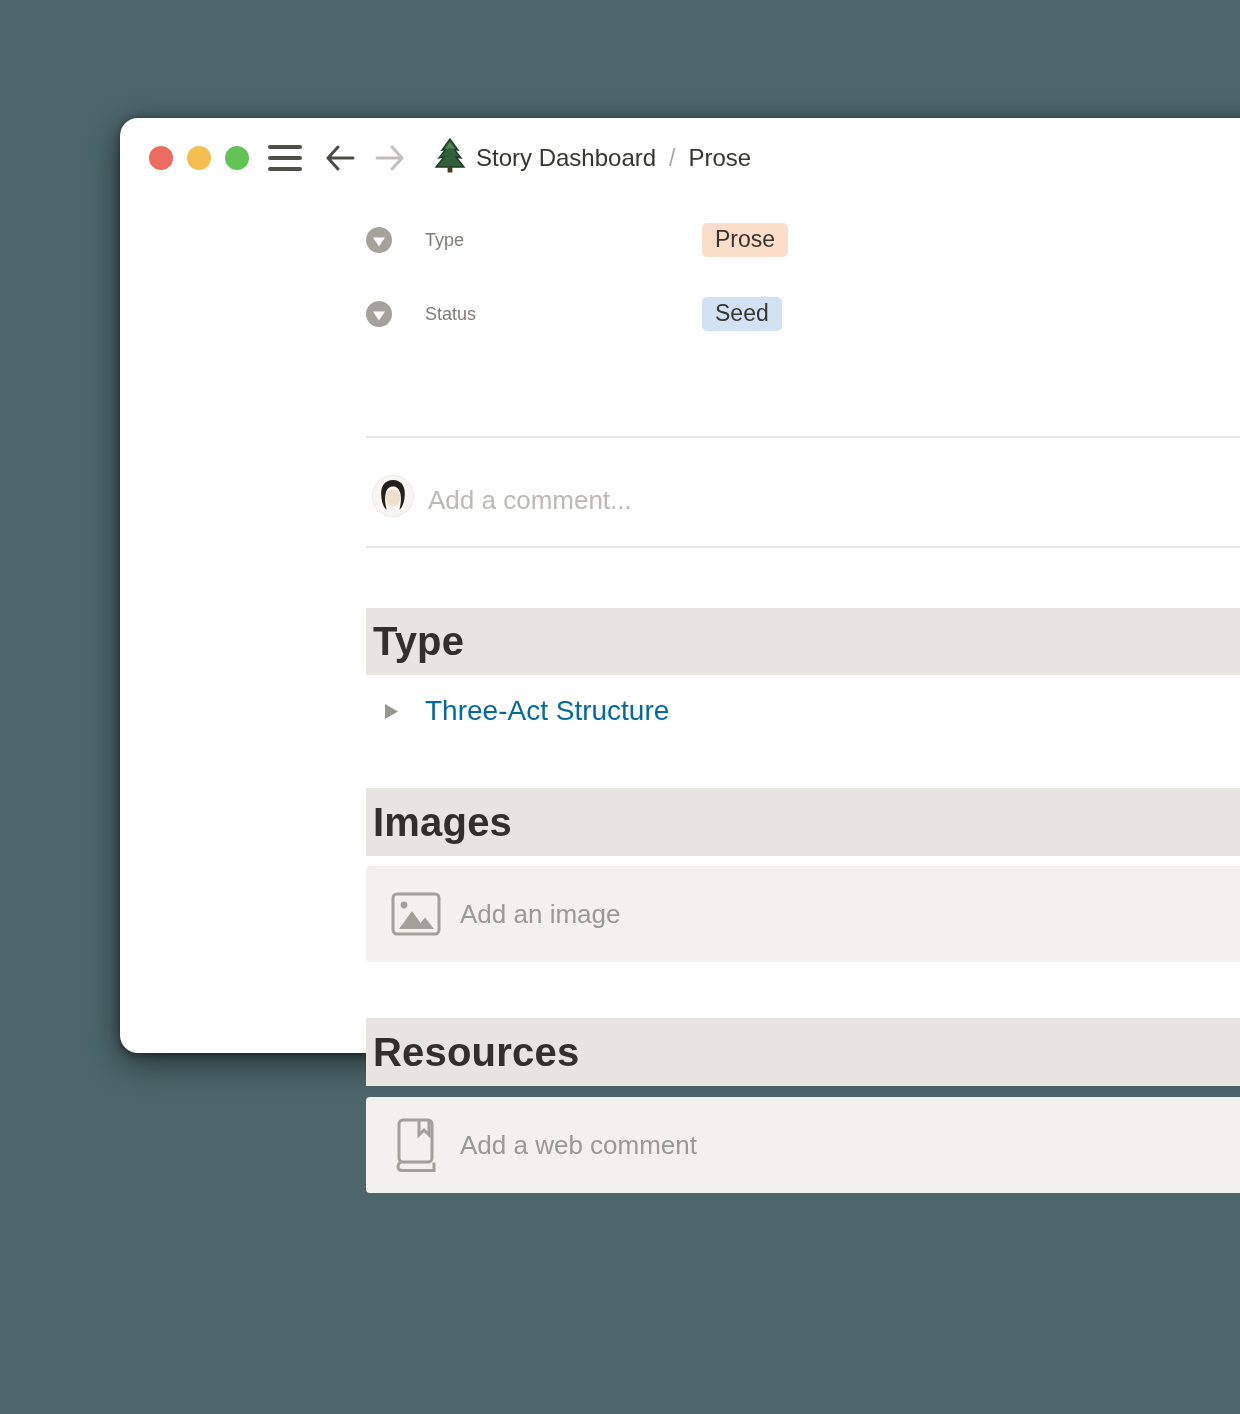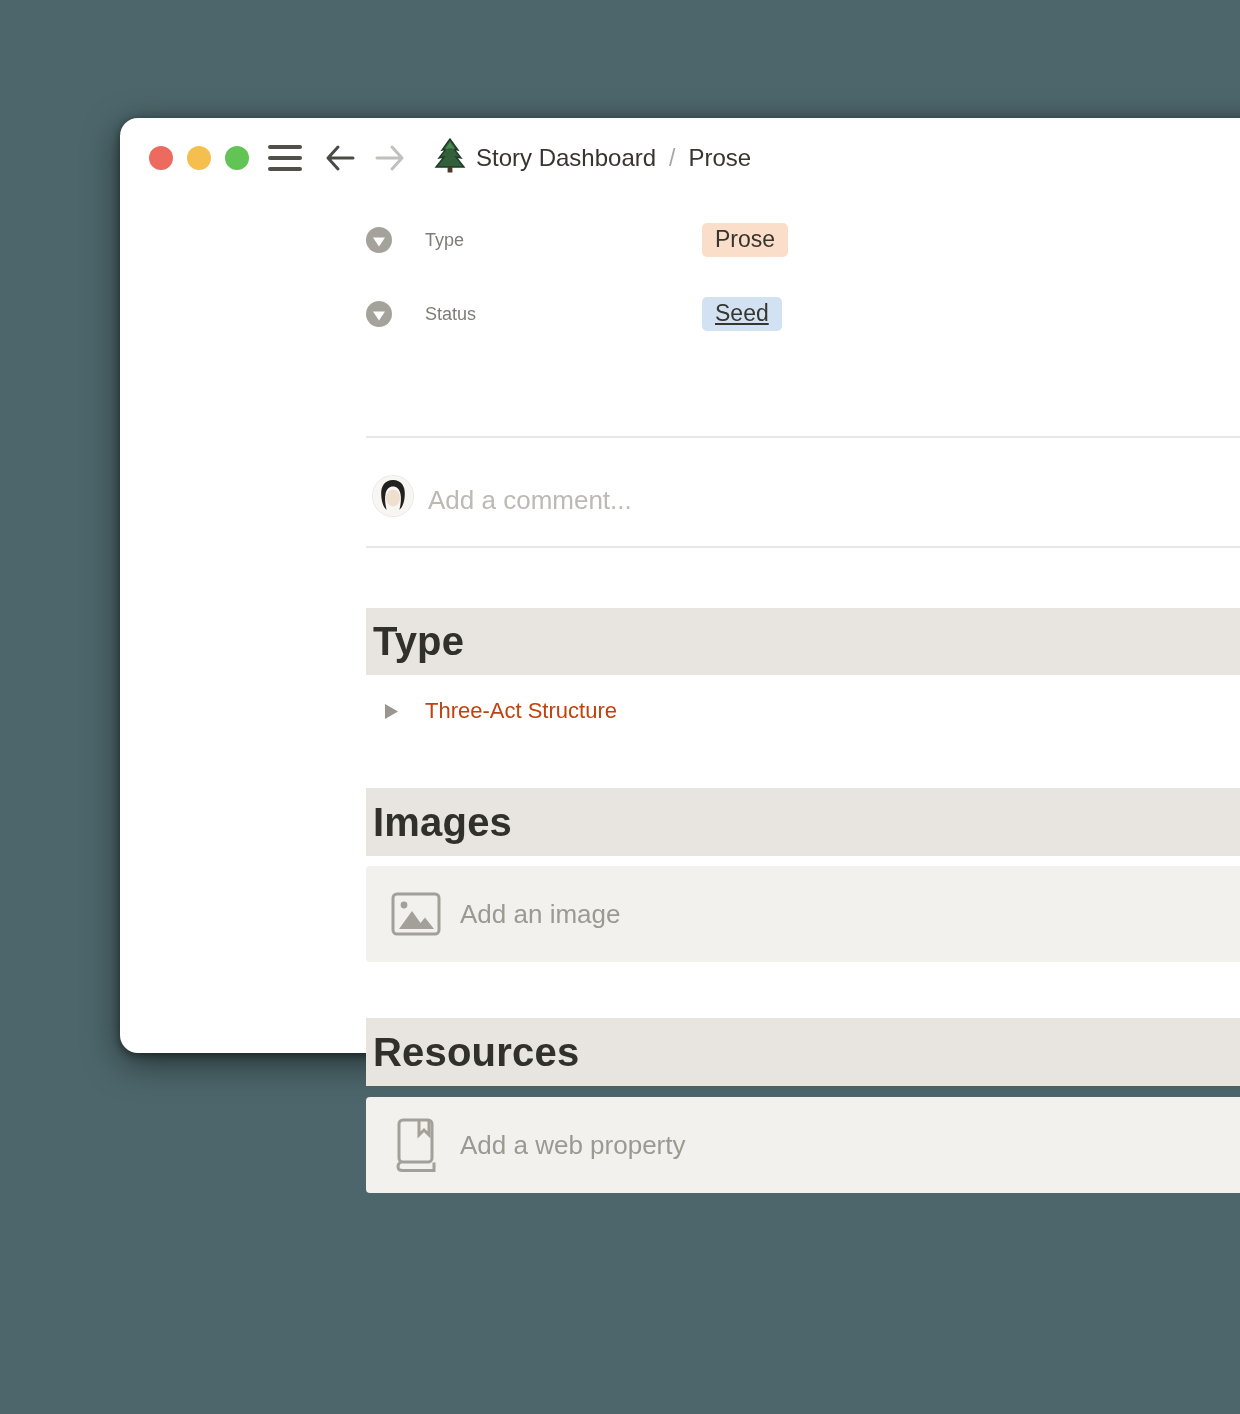--- a/index.html
+++ b/index.html
@@ -36,42 +36,42 @@
   .prop-row{position:absolute;left:246px;right:20px;height:54px;display:flex;align-items:center;}
   .row-type{top:95px;} .row-status{top:169px;} .row-addprop{top:245px;}
   .select-icon{width:26px;height:26px;border-radius:50%;background:#A5A29C;position:relative;flex:0 0 26px;}
   .select-icon i{position:absolute;left:50%;top:56%;transform:translate(-50%,-50%);
     width:0;height:0;border-left:6px solid transparent;border-right:6px solid transparent;border-top:9px solid #fff;}
   .prop-label{margin-left:33px;font-size:18px;color:#807D77;}
   .prop-value{position:absolute;left:336px;}
   .badge{display:inline-block;font-size:23px;color:var(--badge-text);
     padding:4px 13px 5px;border-radius:5px;line-height:1.1;}
   .badge-orange{background:var(--badge-orange-bg);}
-  .badge-blue{background:var(--badge-blue-bg);text-decoration:underline;}
+  .badge-blue{background:var(--badge-blue-bg);}
   .addprop-plus{flex:0 0 26px;}
   .addprop-label{margin-left:33px;font-size:25px;color:#9C9A95;}
   .divider{position:absolute;left:246px;right:0;height:0;border-top:2px solid var(--divider);}
   .divider-1{top:318px;} .divider-2{top:428px;}
   
   .comment-row{position:absolute;left:246px;right:20px;top:356px;height:42px;display:flex;align-items:flex-end;}
   .avatar{width:40px;height:40px;margin-left:7px;border-radius:50%;overflow:hidden;flex:0 0 40px;
     box-shadow:0 0 0 1px #E8E7E4;}
   .comment-input{margin-left:15px;flex:1;border:none;outline:none;background:transparent;
     font-family:inherit;font-size:26px;color:#6b6965;padding:0;}
   .comment-input::placeholder{color:#BCBAB5;opacity:1;}
   
   .band{position:absolute;left:246px;right:0;height:68px;background:var(--heading-band-bg);
     display:flex;align-items:center;}
   .band h2{margin:0;padding-left:7px;font-size:40px;font-weight:700;color:#32302A;letter-spacing:.2px;}
   .band-story{top:490px;height:67px;}
   .band-images{top:670px;}
   .band-resources{top:900px;}
   .toggle-row{position:absolute;left:246px;right:20px;top:572px;height:42px;display:flex;align-items:center;}
   .toggle-caret{width:24px;height:24px;margin-left:13px;display:flex;align-items:center;justify-content:center;flex:0 0 24px;}
-  .toggle-label{margin-left:22px;font-size:22px;color:#c2410c;}
+  .toggle-label{margin-left:22px;font-size:28px;color:#0369a1;}
   .ph-block{position:absolute;left:246px;right:0;height:96px;background:var(--placeholder-block-bg);
     border-radius:4px 0 0 4px;display:flex;align-items:center;cursor:pointer;}
   .block-image{top:748px;} .block-bookmark{top:979px;}
   .ph-icon{margin-left:22px;display:flex;align-items:center;justify-content:center;width:56px;}
   .ph-label{margin-left:16px;font-size:26px;color:#9C9992;}
   .scroll-line{position:absolute;top:0;bottom:0;right:3px;width:2px;background:#E4E3E0;}
 </style>
 </head>
 <body>
 
@@ -180,17 +180,17 @@
     <h2>Resources</h2>
   </div>
   <div class="ph-block block-bookmark">
     <span class="ph-icon">
       <svg width="46" height="56" viewBox="0 0 46 56" fill="none" stroke="#A3A099" stroke-width="3">
         <rect x="6" y="3" width="33" height="42" rx="4"></rect>
         <path d="M8 45 Q5 46.5 5 49.5 Q5 53.5 9.5 53.5 H41 V45.5"></path>
         <path d="M26 3 V18 L31 13 L36 18 V3"></path>
       </svg>
     </span>
-    <span class="ph-label">Add a web property</span>
+    <span class="ph-label">Add a web comment</span>
   </div>
 
   <div class="scroll-line"></div>
 </div>
 
 </body></html>

